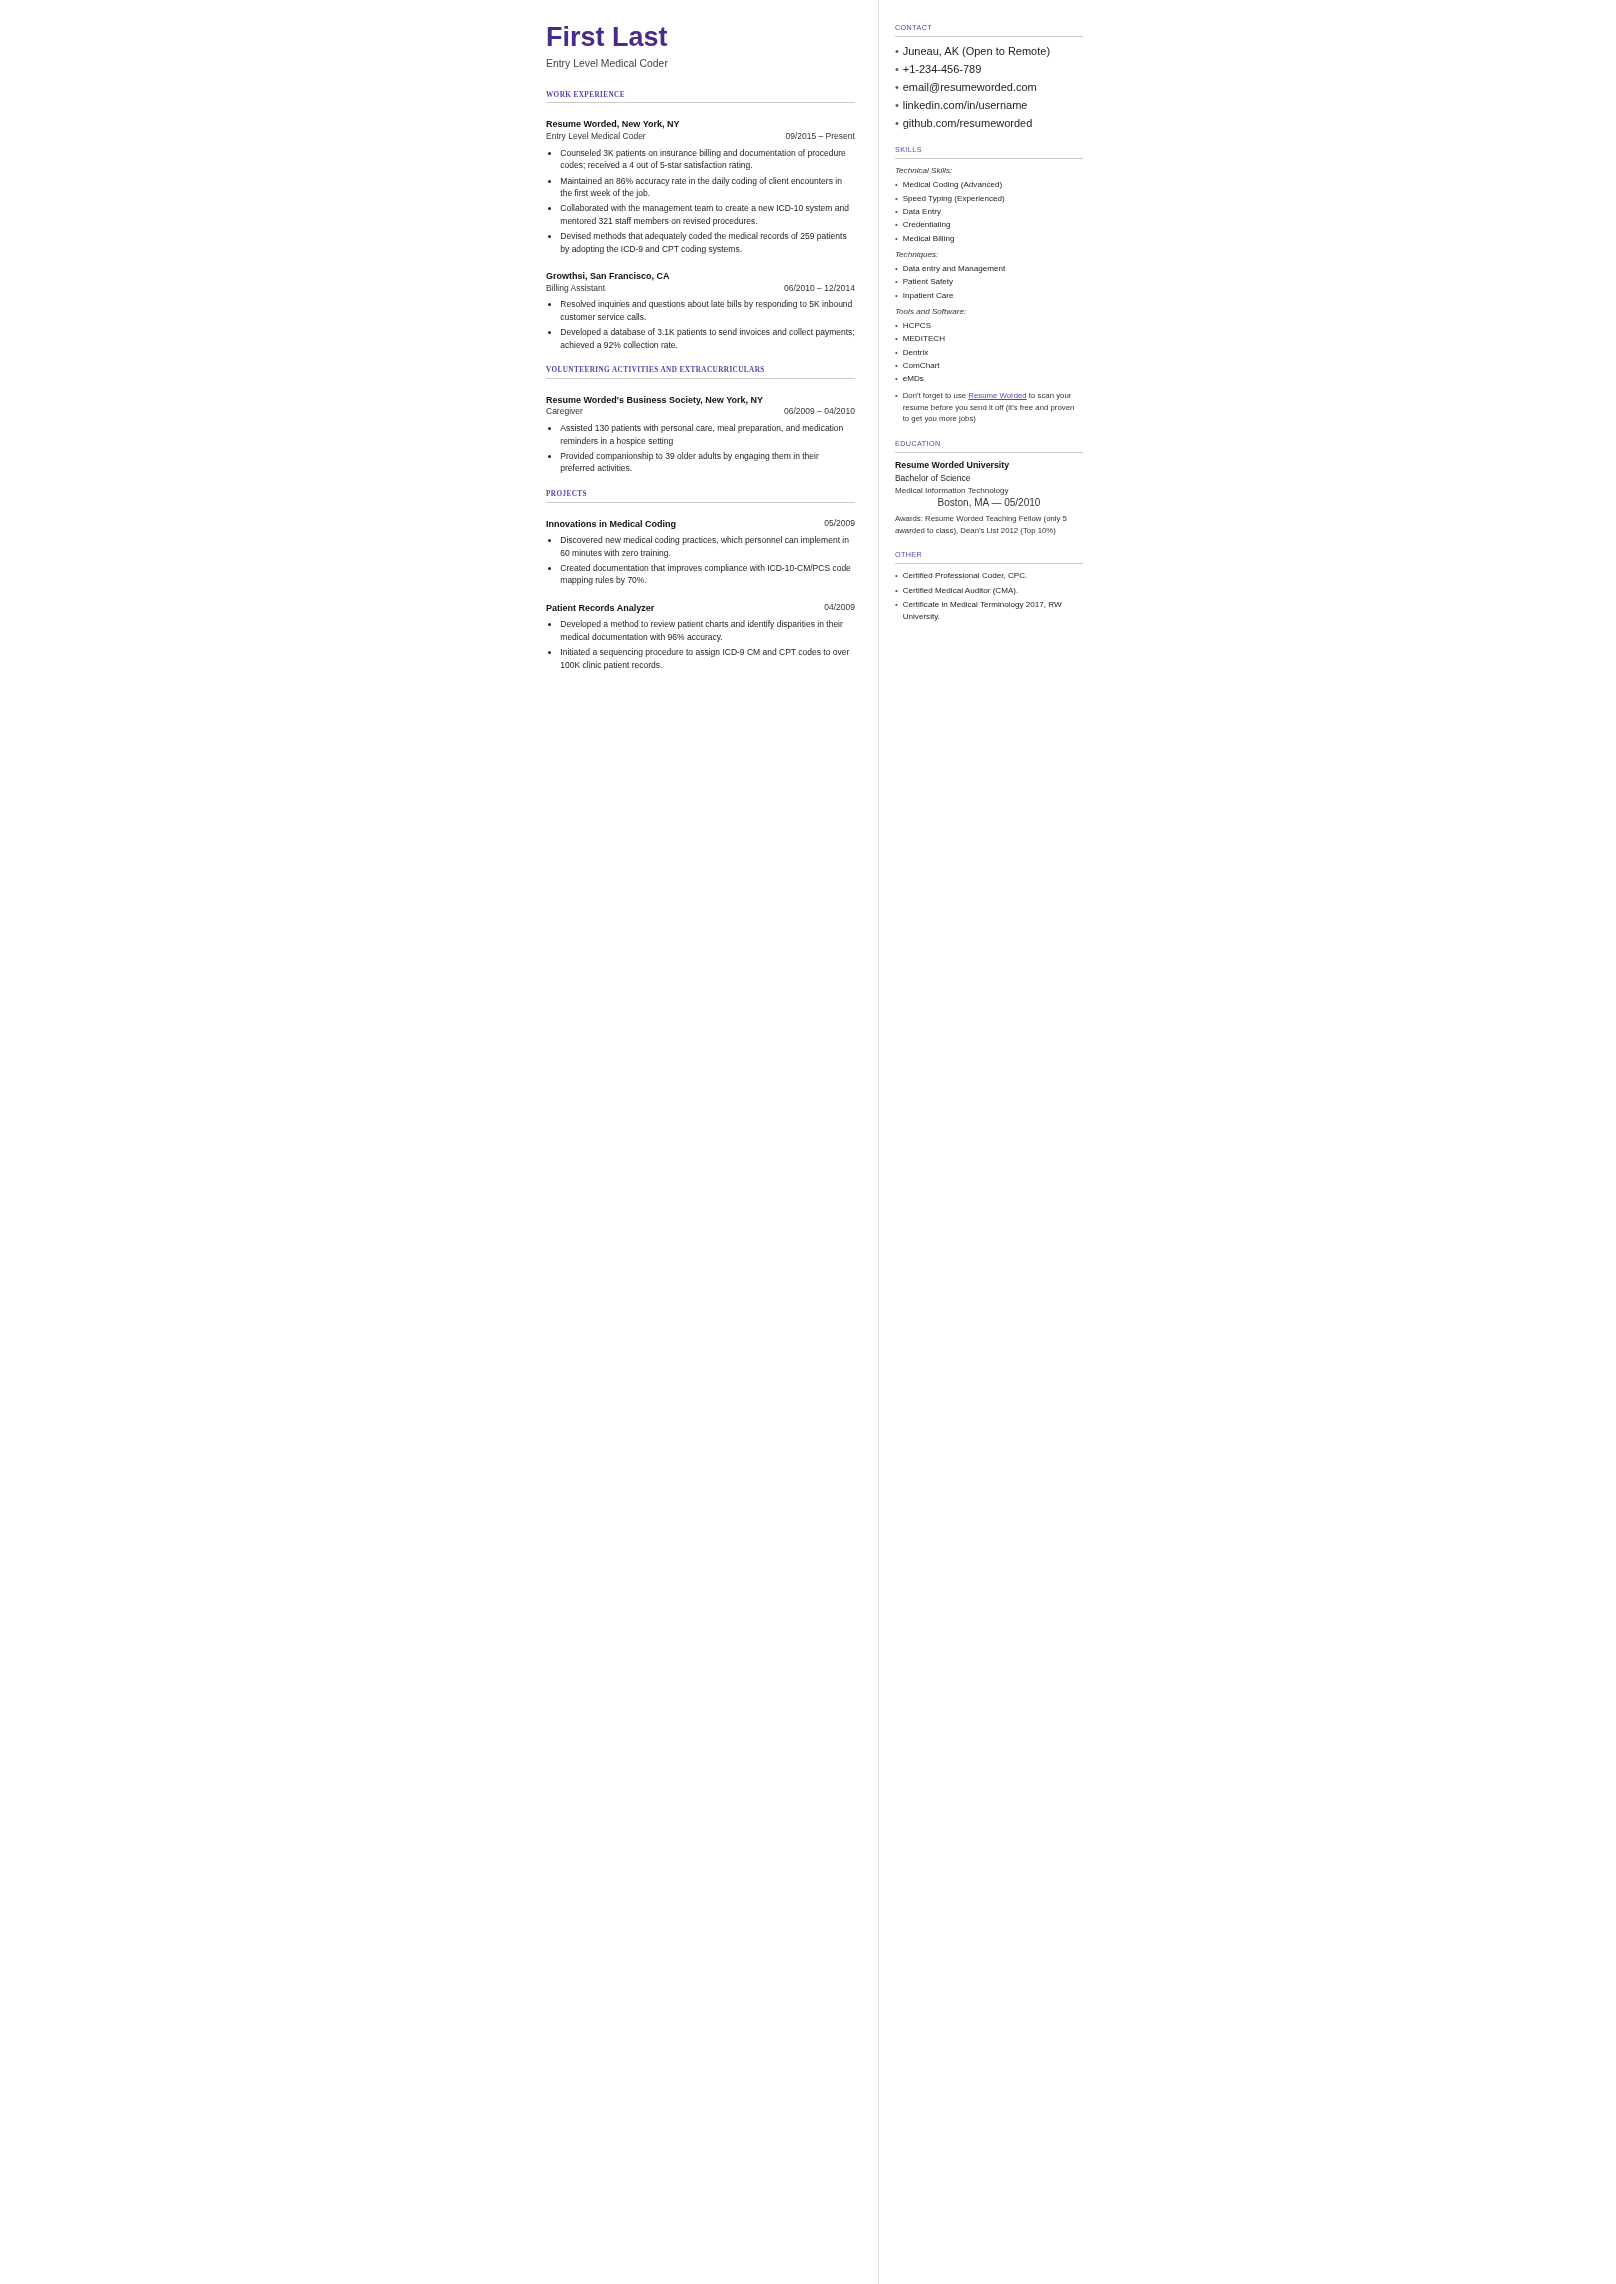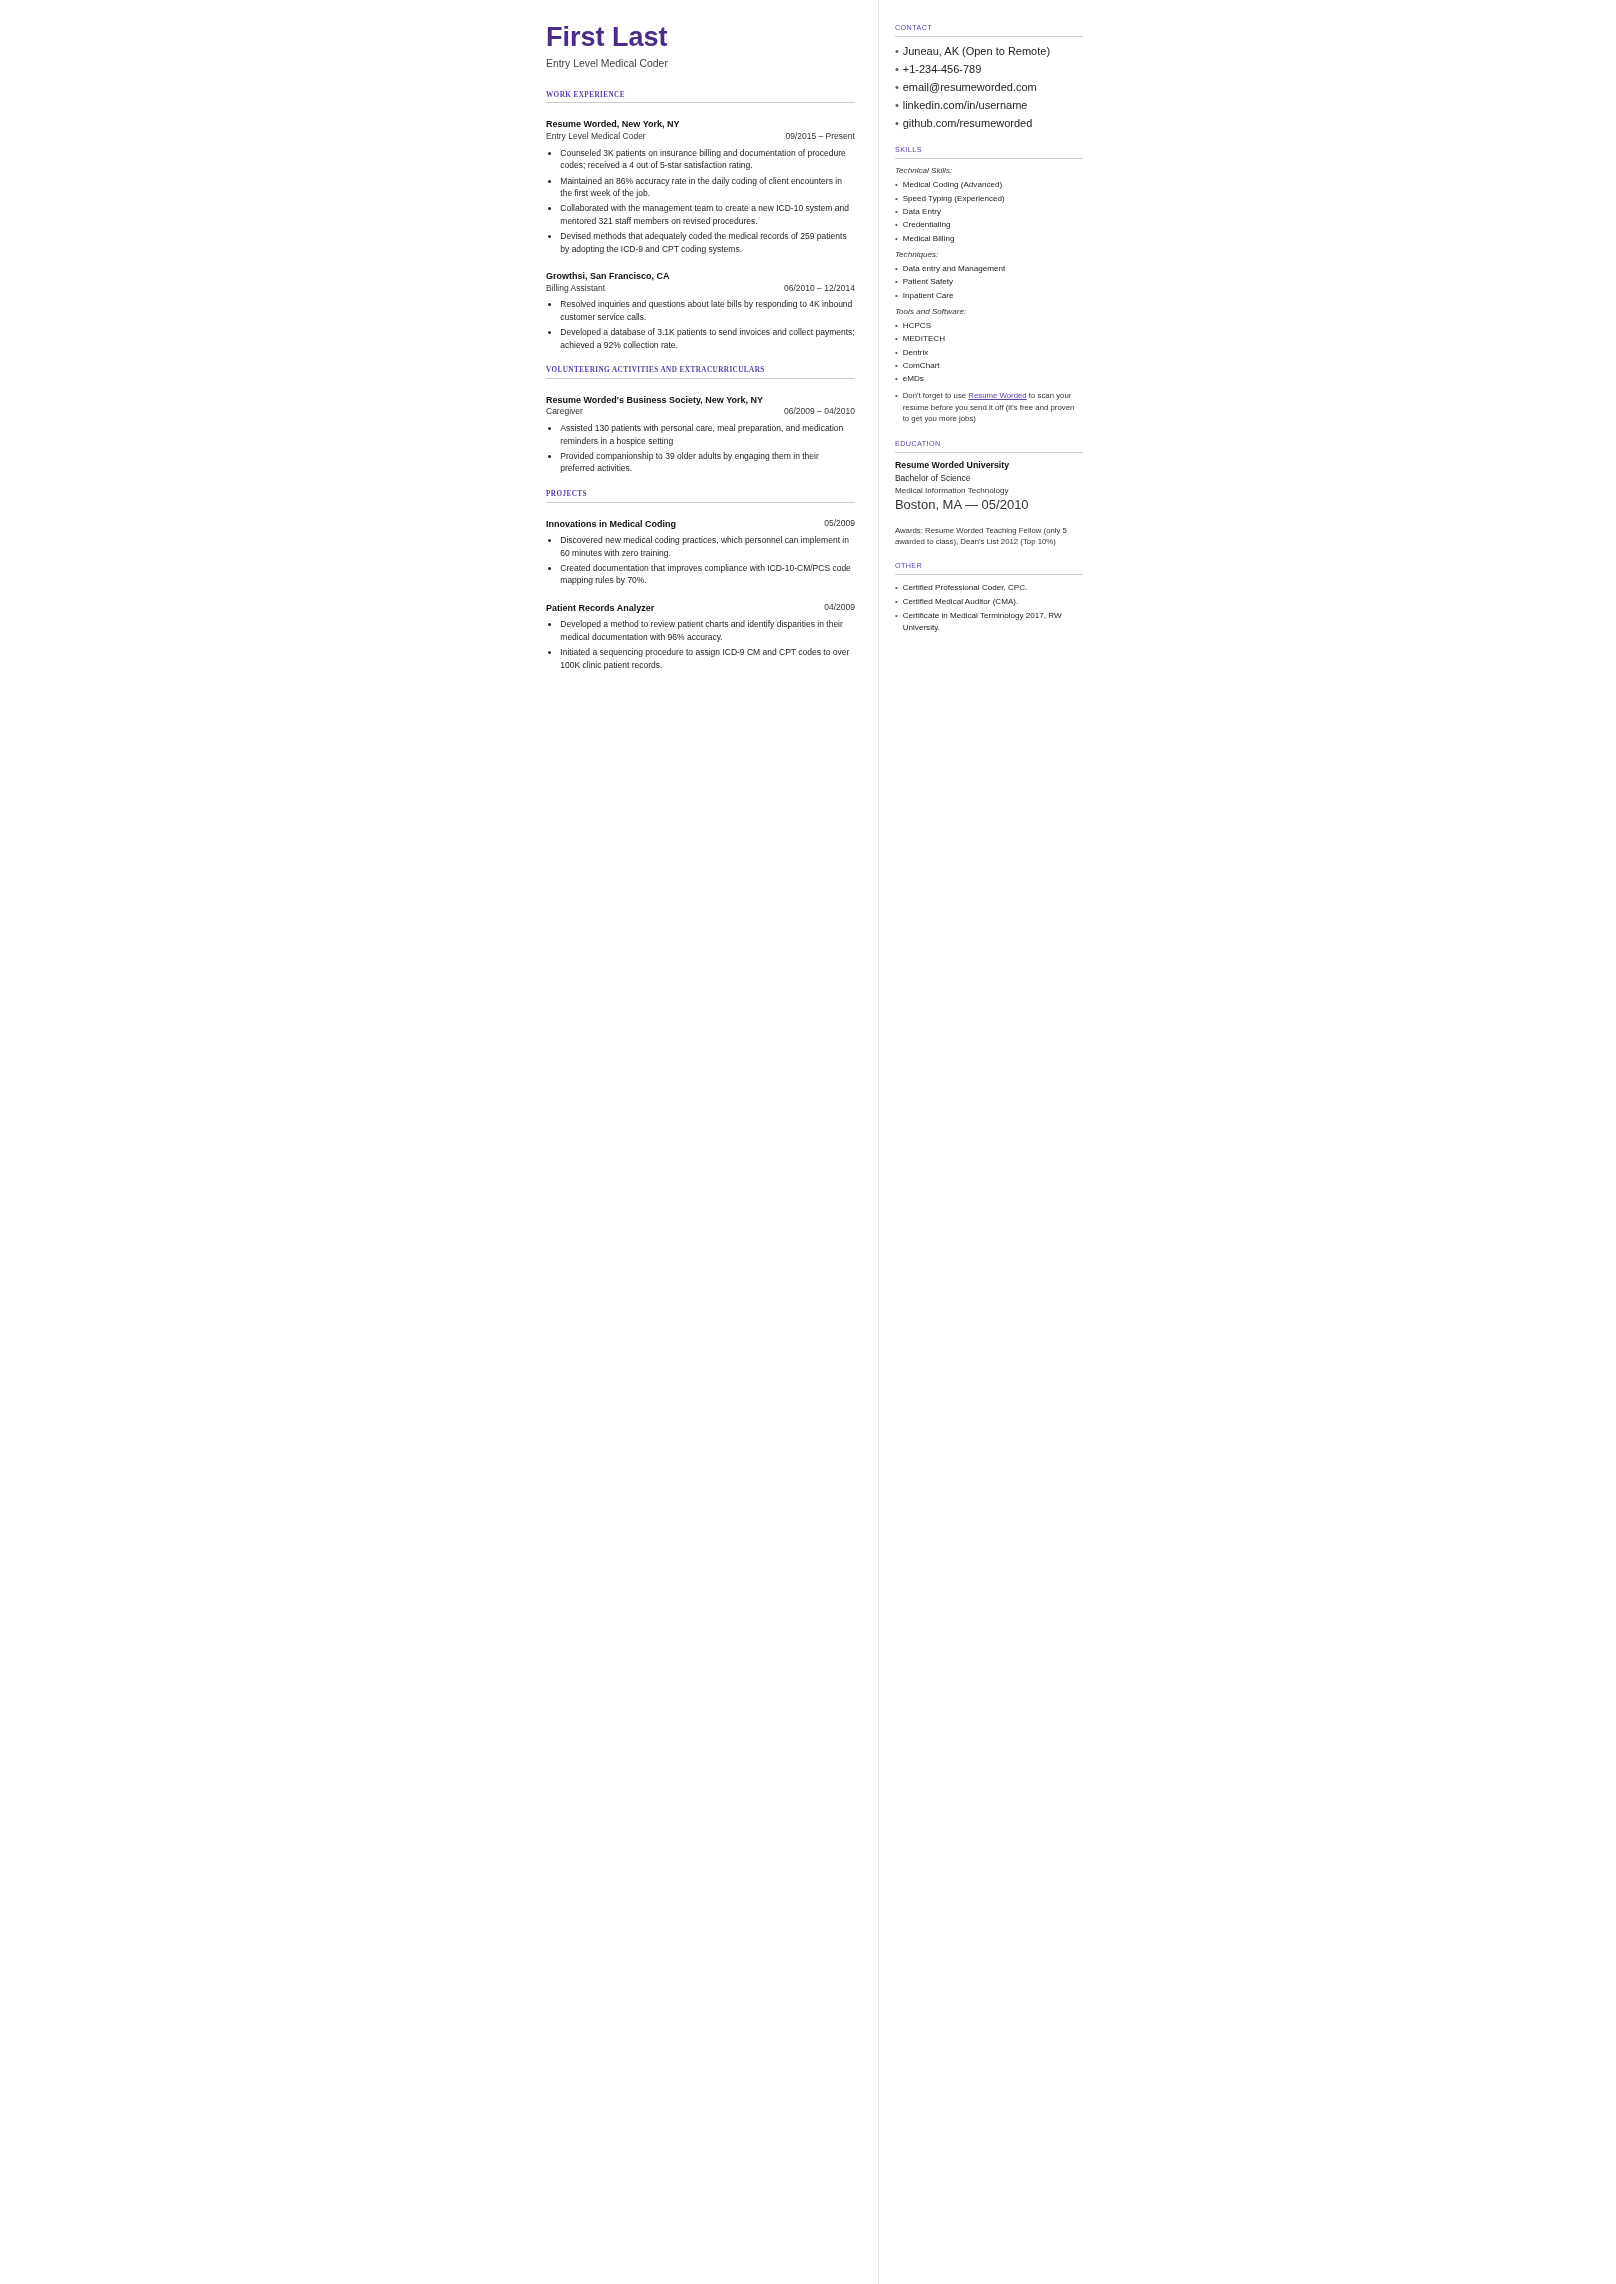--- a/index.html
+++ b/index.html
@@ -183,24 +183,25 @@
       font-size: 8.5px;
       font-family: Arial, sans-serif;
       color: #222;
     }
     .edu-field {
       font-size: 8.1px;
       font-family: Arial, sans-serif;
       color: #333;
     }
     .edu-location {
-      font-size: 13px;
-      font-family: Arial, sans-serif;
-      color: #333;
-      margin-bottom: 10px;
+      font-size: 10px;
+      font-family: Arial, sans-serif;
+      color: #333;
+      margin-bottom: 3px;
+      text-align: center;
     }
     .edu-awards {
       font-size: 7.8px;
       font-family: Arial, sans-serif;
       color: #333;
       line-height: 1.45;
     }
     .other-item {
       font-size: 8.1px;
       color: #222;
@@ -264,21 +265,21 @@
         </ul>
       </div>
 
       <div class="work-block">
         <div class="employer-name">Growthsi, San Francisco, CA</div>
         <div class="role-line">
           <span class="role-title">Billing Assistant</span>
           <span class="date-range">06/2010 – 12/2014</span>
         </div>
         <ul class="bullet-list">
-          <li>Resolved inquiries and questions about late bills by responding to 4K inbound customer service calls.</li>
+          <li>Resolved inquiries and questions about late bills by responding to 5K inbound customer service calls.</li>
           <li>Developed a database of 3.1K patients to send invoices and collect payments; achieved a 92% collection rate.</li>
         </ul>
       </div>
     </div>
 
     <div class="section">
       <div class="section-title">VOLUNTEERING ACTIVITIES AND EXTRACURRICULARS</div>
       <hr class="divider">
 
       <div class="work-block">

